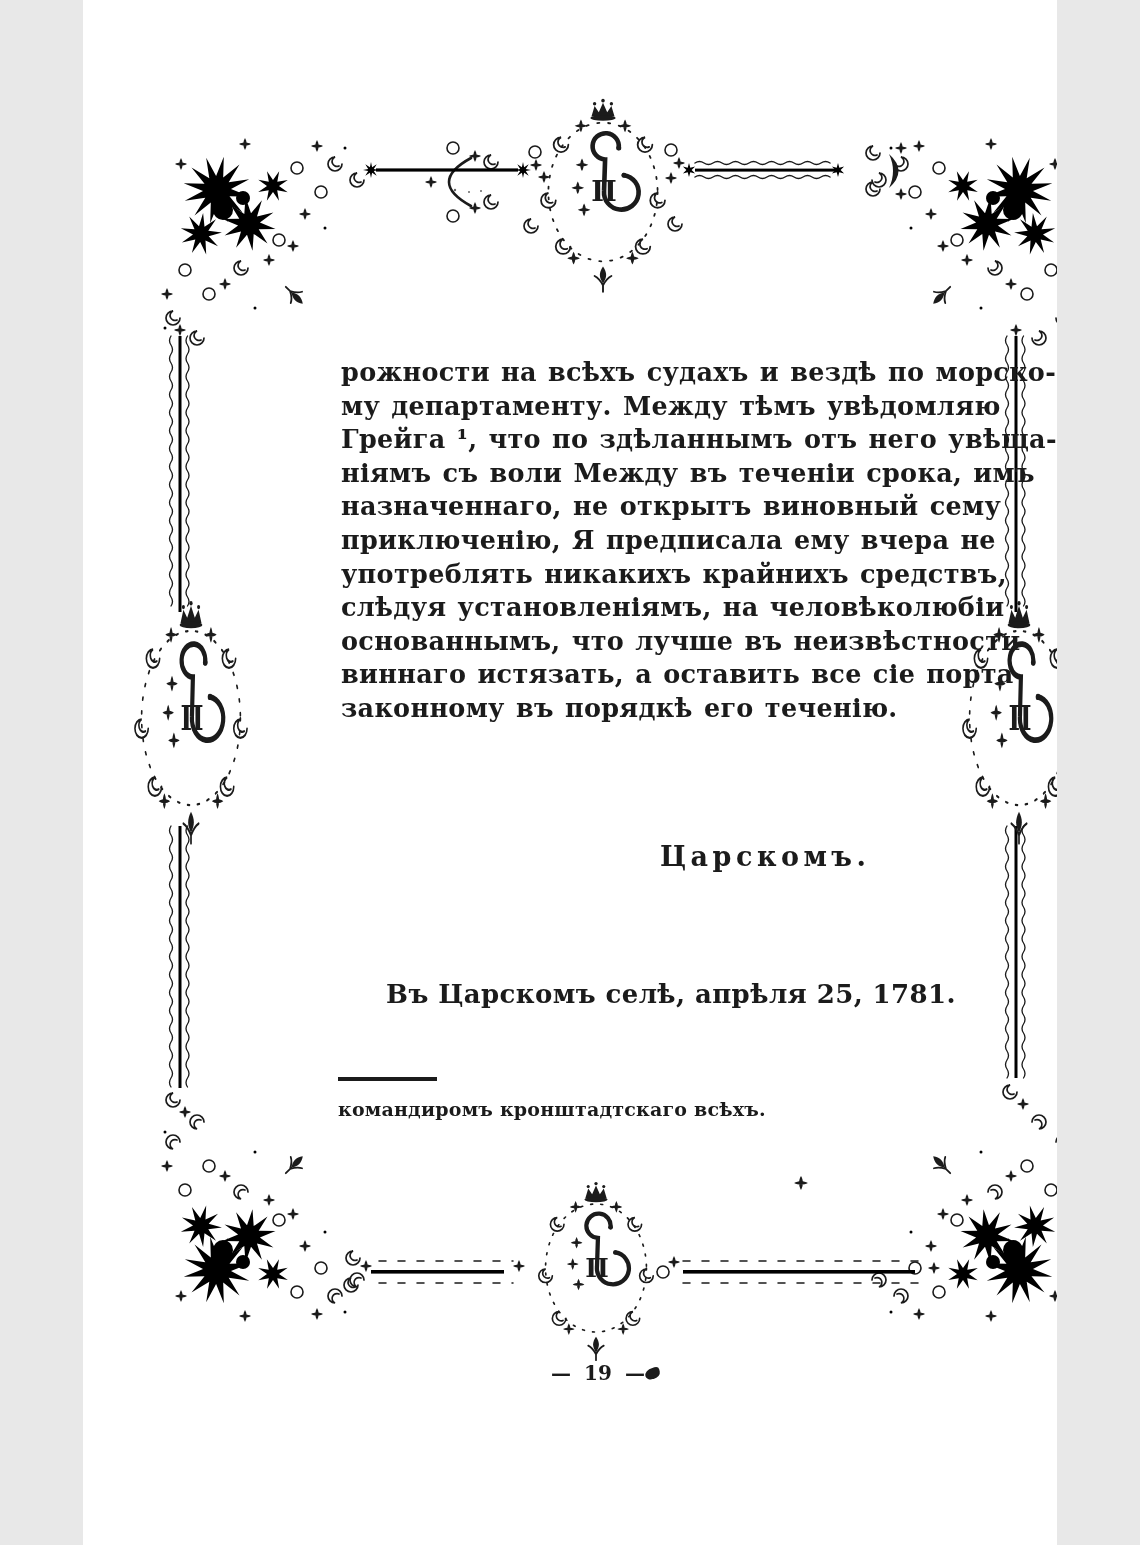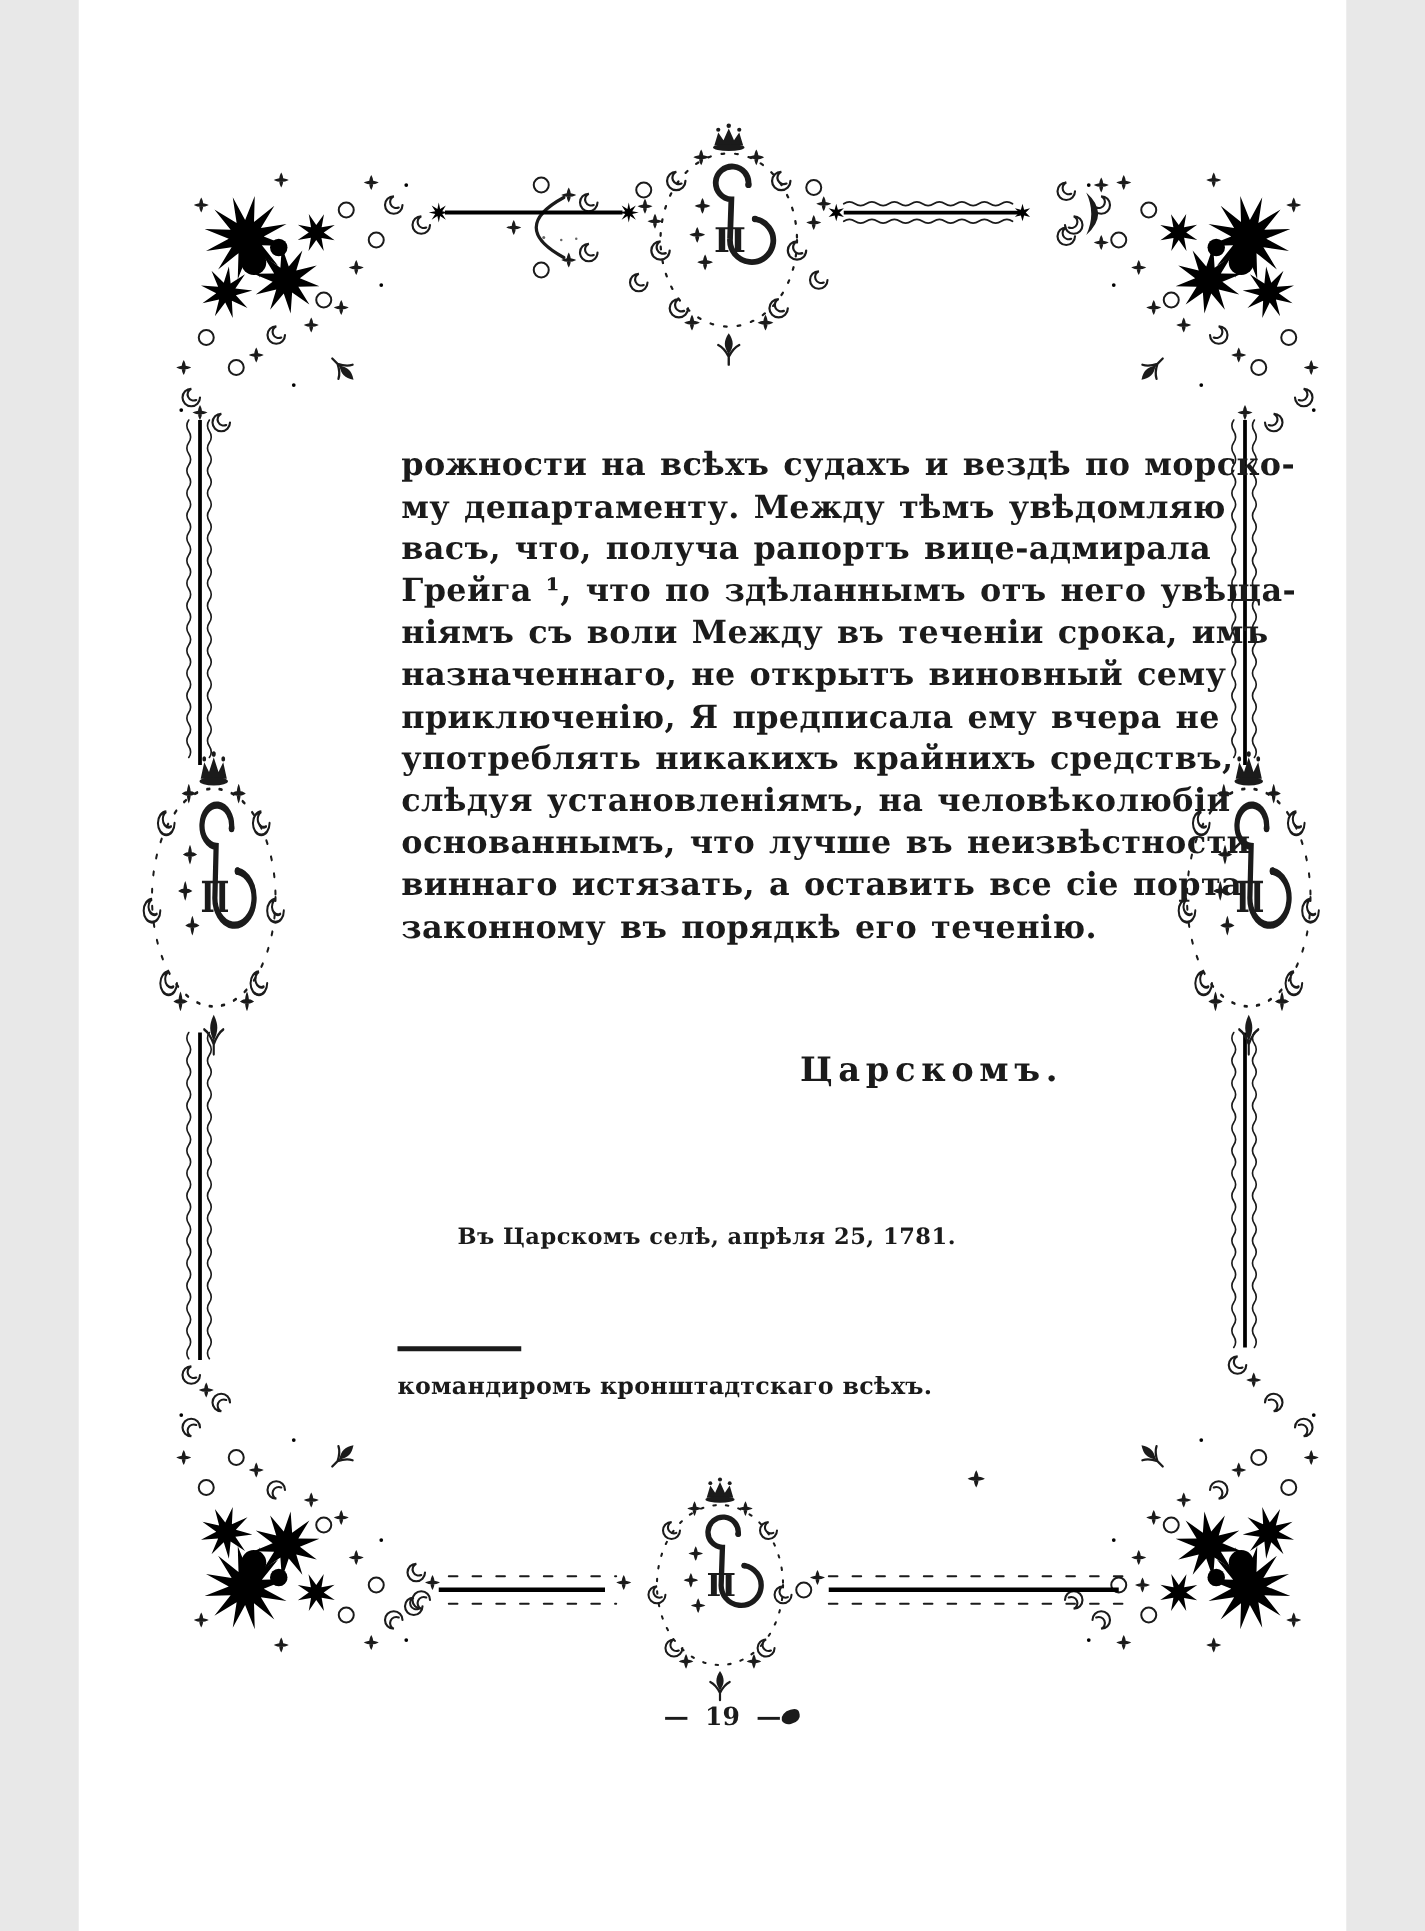--- a/index.html
+++ b/index.html
@@ -1,39 +1,39 @@
 <!DOCTYPE html>
 <html style="--ink: #1b1b1b; --paper: #ffffff;"><head>
 <meta charset="utf-8">
 <style>
   :root { --ink:#1b1b1b; --paper:#ffffff; }
   html,body { margin:0; padding:0; background:#e8e8e8; }
   .page {
     position:relative; width:974px; height:1545px; margin:0 auto;
     background:var(--paper); overflow:hidden;
-    font-family:"DejaVu Serif","Liberation Serif",serif; color:var(--ink);padding-left:40px;
+    font-family:"DejaVu Serif","Liberation Serif",serif; color:var(--ink);
   }
   .frame-svg { position:absolute; left:0; top:0; width:1140px; height:1545px; }
   .frame-svg * { stroke-linecap:round; }
 
   .main-text { position:absolute; left:258px; top:356px; width:533px; }
   .tl {
     font-size:25.5px; font-weight:700; line-height:33.6px;
     letter-spacing:0.3px; word-spacing:2px; white-space:nowrap;
     text-align:justify; text-align-last:justify;
   }
   .tl-last { text-align-last:left; }
 
   .signature {
     position:absolute; left:577px; top:841px;
     font-size:27px; font-weight:700; letter-spacing:4.5px;
   }
   .dateline {
     position:absolute; left:303px; top:979px;
-    font-size:18px; font-weight:700; letter-spacing:0.4px;
+    font-size:26px; font-weight:700; letter-spacing:0.4px;
   }
   .fn-rule { position:absolute; left:255px; top:1077px; width:99px; height:3.5px; background:var(--ink); }
   .footnote {
     position:absolute; left:255px; top:1094px; width:547px;
     font-size:19px; font-weight:700; line-height:30.5px; letter-spacing:0.2px;
   }
   .fn-line1 { text-indent:26px; text-align:justify; text-align-last:justify; white-space:nowrap; }
   .fn-line2 { text-align:left; }
   .fnm { font-size:13px; vertical-align:7px; margin-right:7px; letter-spacing:0; }
 
@@ -246,21 +246,20 @@
     <g transform="translate(513,1268) scale(0.97)">
         <use href="#medallion"></use>
       </g>
 
     <use href="#sprig" transform="translate(718,1183) scale(1.15)"></use>
   </svg>
 
   <div class="main-text">
     <div class="tl">рожности на всѣхъ судахъ и вездѣ по морско-</div>
     <div class="tl">му департаменту. Между тѣмъ увѣдомляю</div>
-    <div class="tl">васъ, что, получа рапортъ вице-адмирала</div>
     <div class="tl">Грейга ¹, что по здѣланнымъ отъ него увѣща-</div>
     <div class="tl">ніямъ съ воли Между въ теченіи срока, имъ</div>
     <div class="tl">назначеннаго, не открытъ виновный сему</div>
     <div class="tl">приключенію, Я предписала ему вчера не</div>
     <div class="tl">употреблять никакихъ крайнихъ средствъ,</div>
     <div class="tl">слѣдуя установленіямъ, на человѣколюбіи</div>
     <div class="tl">основаннымъ, что лучше въ неизвѣстности</div>
     <div class="tl">виннаго истязать, а оставить все сіе порта</div>
     <div class="tl tl-last">законному въ порядкѣ его теченію.</div>
   </div>

